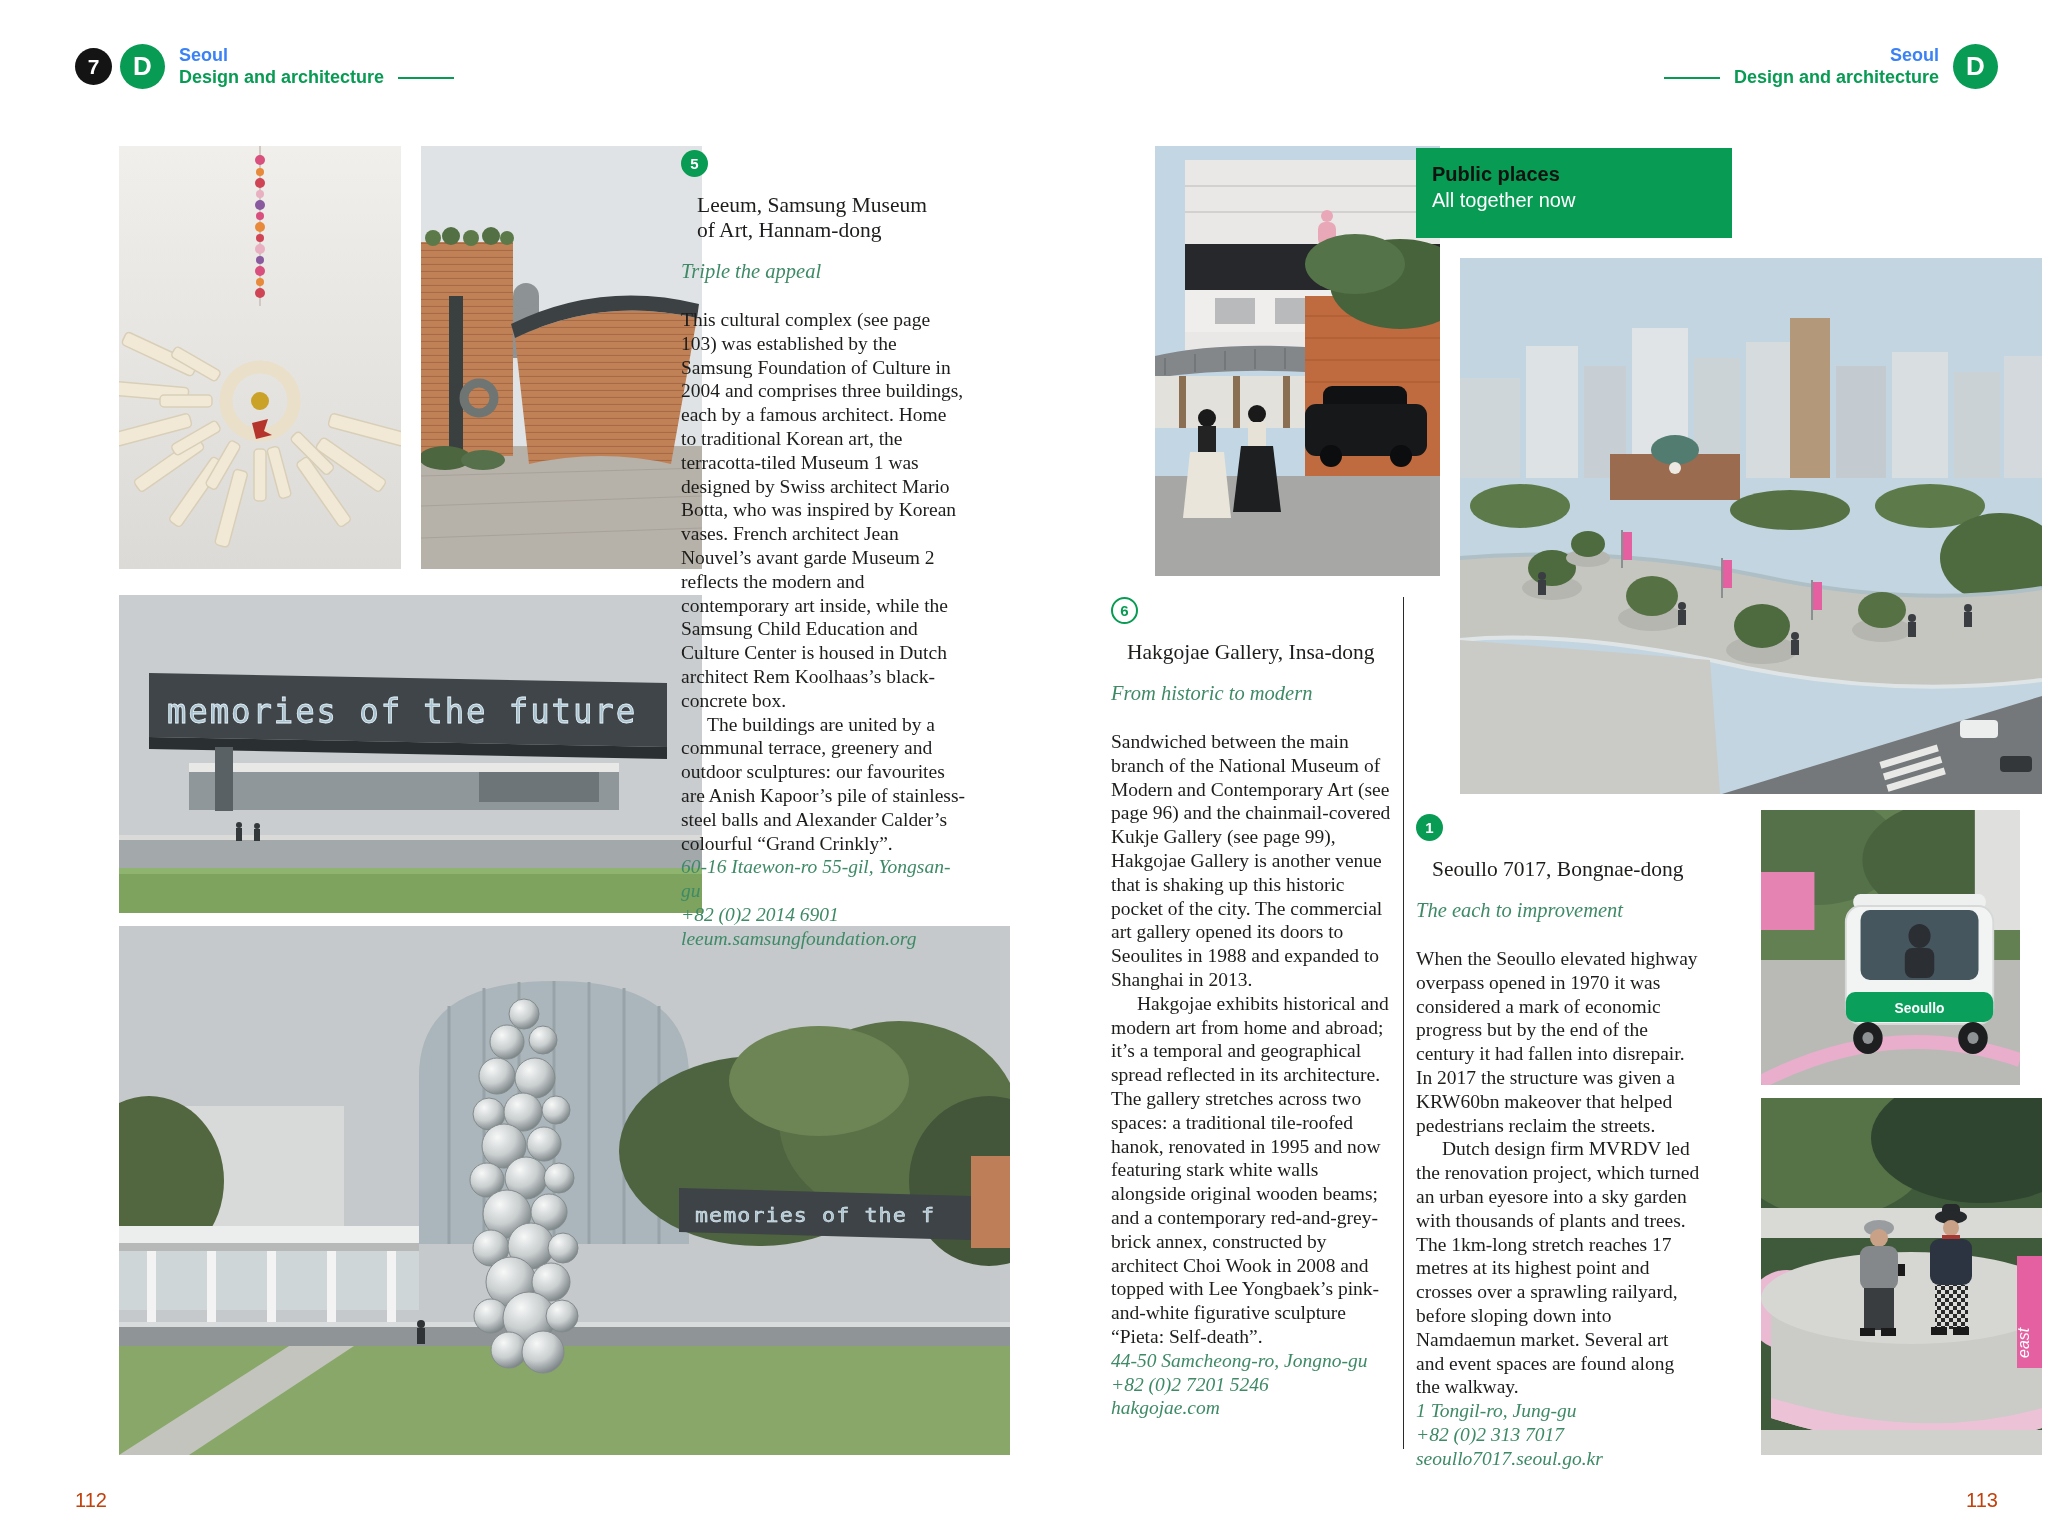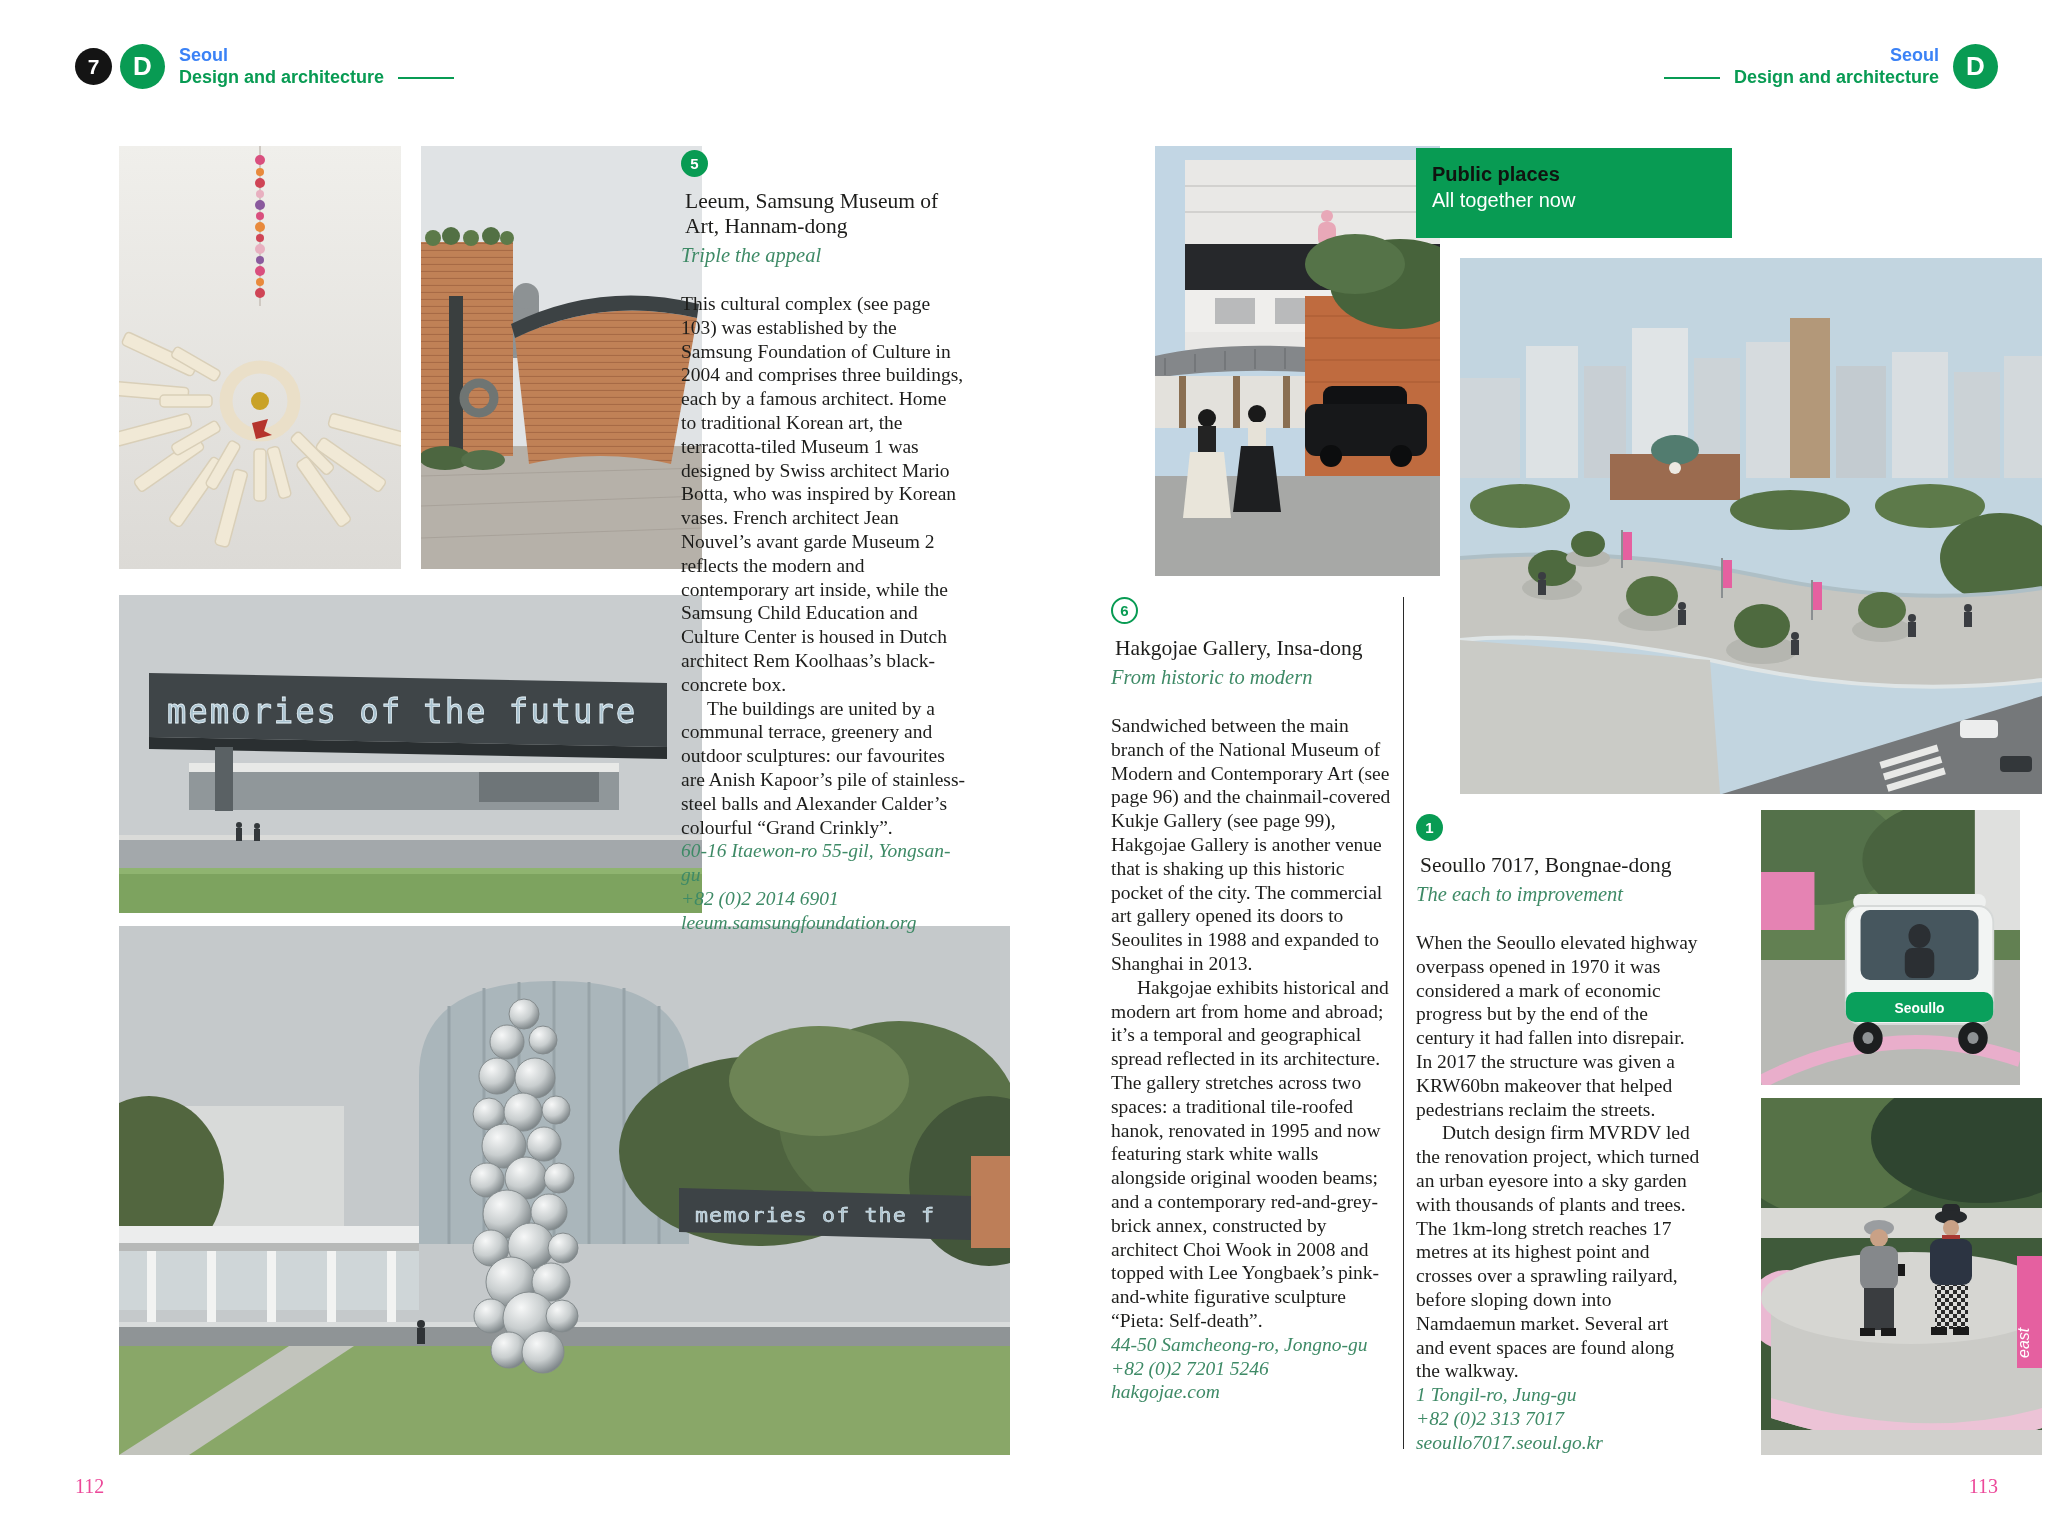--- a/index.html
+++ b/index.html
@@ -23,33 +23,33 @@
   .dash.before{margin-right:14px;}
   
   .photo{position:absolute;overflow:hidden;padding-left:44px;}
   .photo svg{display:block;width:100%;height:100%;}
   
   .entry{position:absolute;font-family:"Liberation Serif","DejaVu Serif",serif;color:#1d1d1b;}
   .marker{width:27px;height:27px;border-radius:50%;display:flex;align-items:center;justify-content:center;
           font-family:"Liberation Sans",sans-serif;font-weight:bold;font-size:15px;margin-bottom:12px;box-sizing:border-box;}
   .marker.filled{background:#089b53;color:#fff;}
   .marker.outline{background:transparent;color:#089b53;border:2px solid #089b53;}
-  .entry-title{font-size:21.5px;line-height:25px;font-weight:400;margin:4px;}
+  .entry-title{font-size:21.5px;line-height:25px;font-weight:400;margin:16px;}
   .tagline{font-size:20.5px;line-height:25px;font-style:italic;color:#3e8a66;margin:0 0 24px 0;}
   .entry p{font-size:19.5px;line-height:23.8px;margin:0;}
   .entry p.indent{text-indent:26px;}
   .address{font-style:italic;color:#3e8a66;font-size:19.5px;line-height:23.8px;}
   
   .public-box{position:absolute;left:1416px;top:148px;width:316px;height:90px;background:#089b53;
               padding:13px 16px;box-sizing:border-box;font-size:20px;line-height:26px;}
   .public-box .t{color:#101410;font-weight:bold;}
   .public-box .s{color:#ffffff;}
   
   .vdivider{position:absolute;left:1403px;top:597px;width:1px;height:852px;background:#2a2a2a;}
-  .pageno{position:absolute;bottom:38px;color:#ec4899;font-size:20px;font-family:Liberation Serif, serif;}
+  .pageno{position:absolute;bottom:24px;color:#c2410c;font-size:20px;}
   .pageno.left{left:75px;}
   .pageno.right{right:50px;}
 </style>
 </head>
 <body>
 
 <div class="spread">
 
   <div class="hdr hdr-left">
     <div class="circ num">

